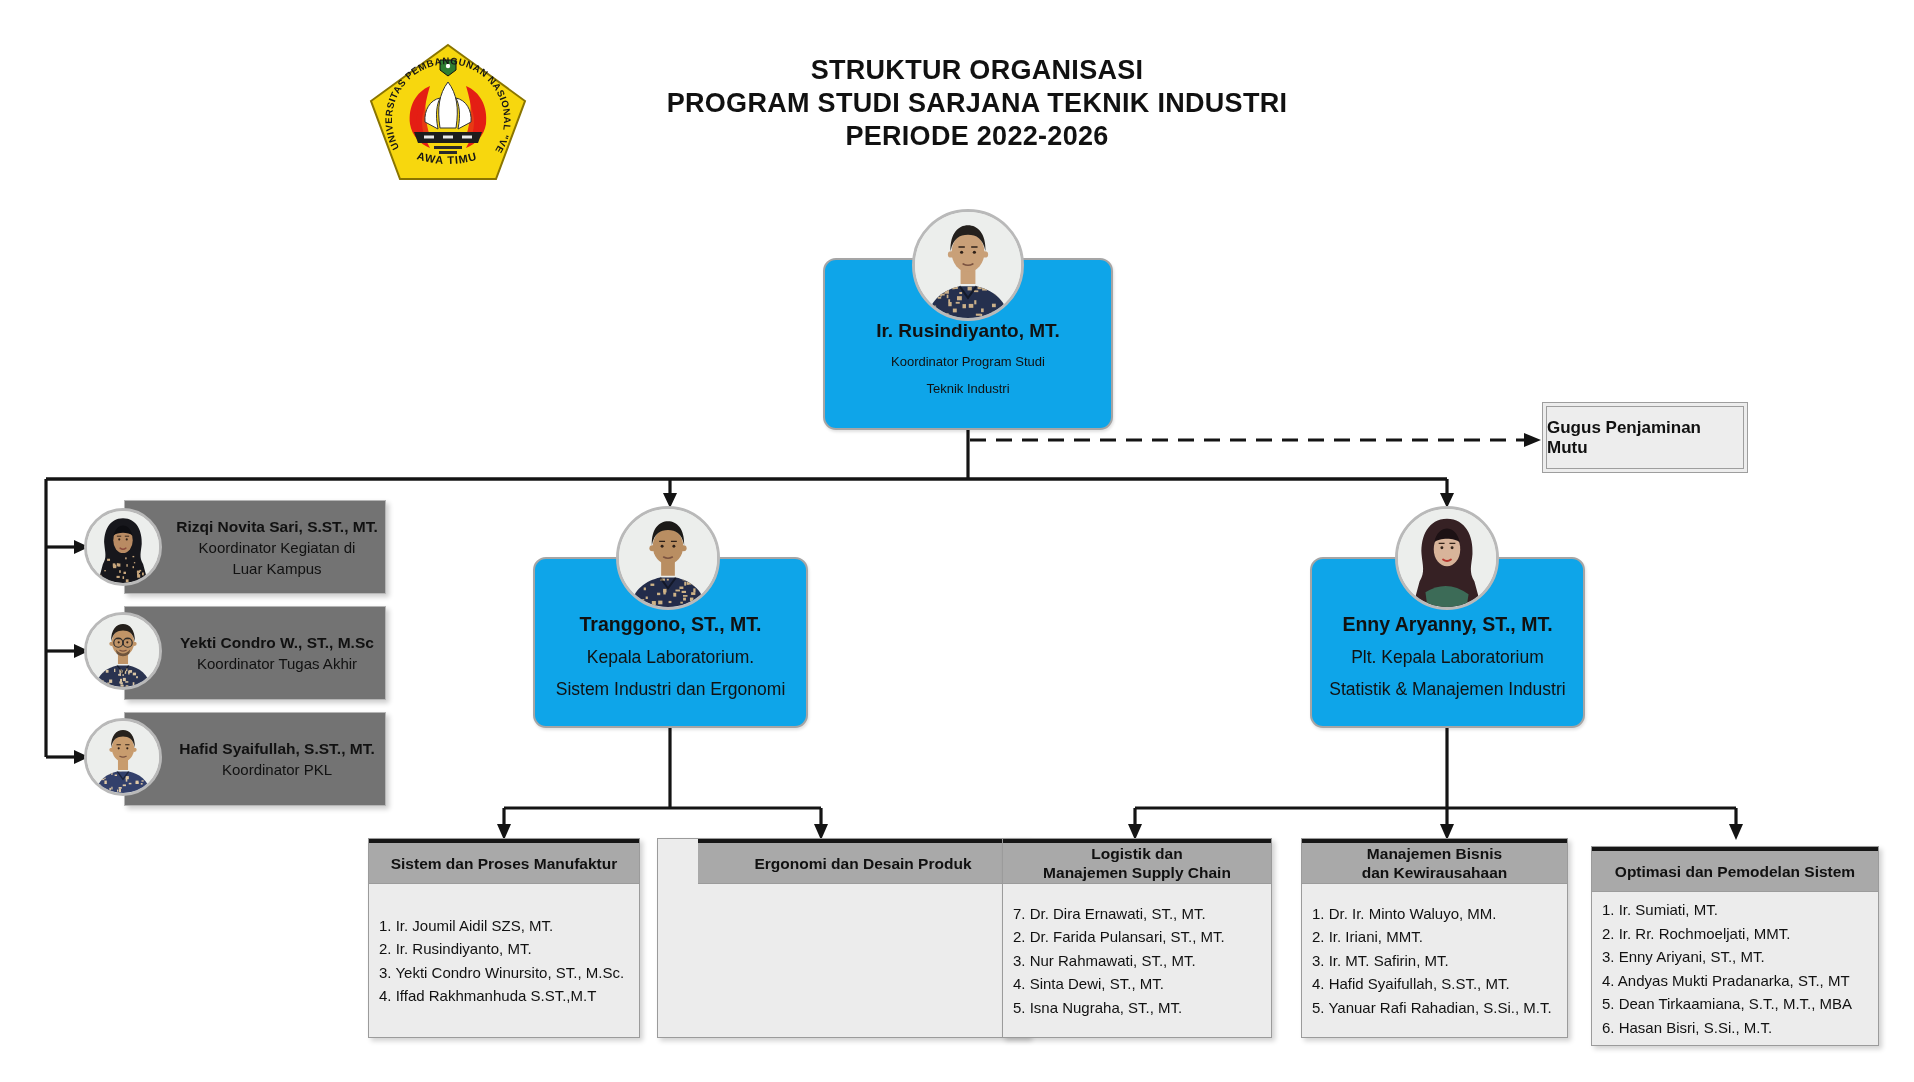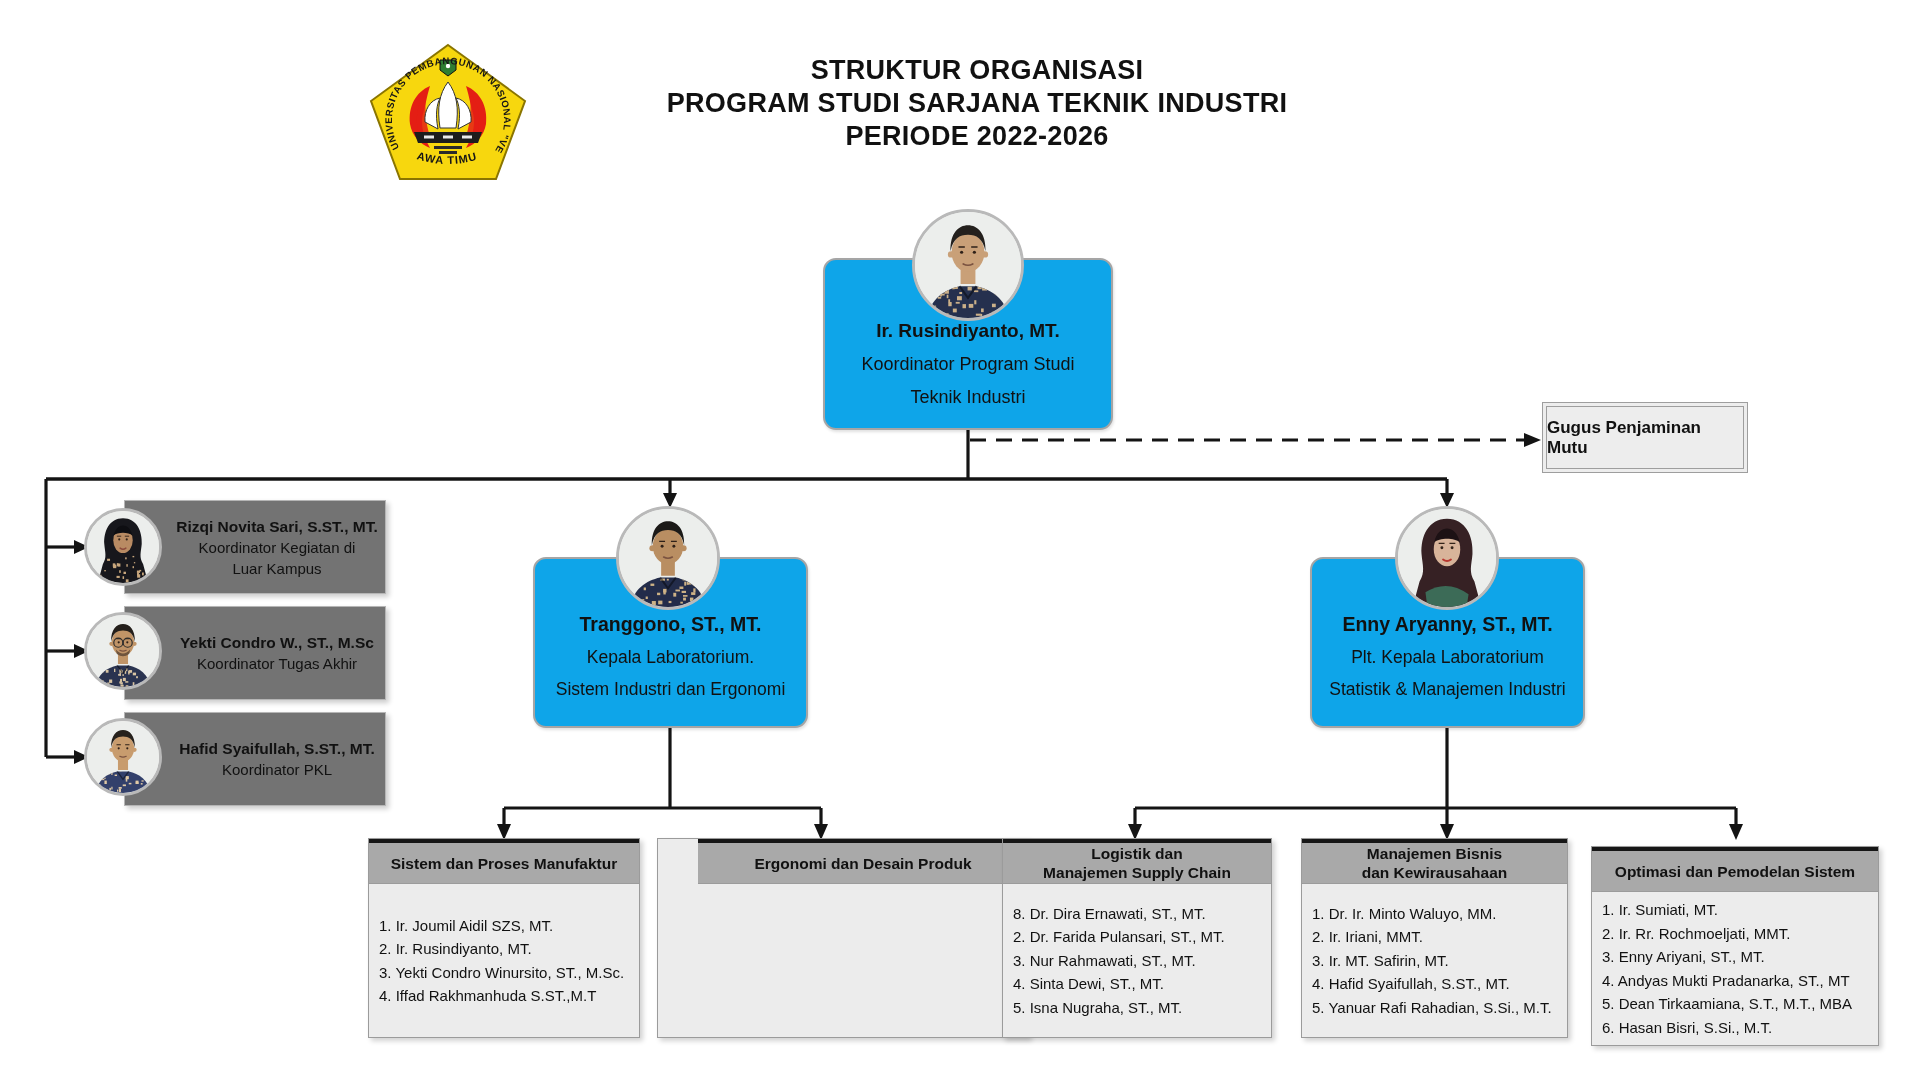--- a/index.html
+++ b/index.html
@@ -18,21 +18,21 @@
   .rounded{border:2px solid #a5a5a5;border-radius:13px;box-shadow:1px 2px 3px rgba(0,0,0,.12);}
   .squared{border:1px solid #b5b5b5;box-shadow:3px 3px 5px rgba(0,0,0,.20);}
 
   .photo{position:absolute;z-index:3;border-radius:50%;border:3px solid #b9b9b9;
          background:#f1f1ef;overflow:hidden;box-sizing:border-box;}
   .photo svg{display:block;width:100%;height:100%;}
 
   
   #node-koordinator{left:823px;top:258px;width:290px;height:172px;}
   #node-koordinator .name{margin-top:60px;font-size:19px;font-weight:bold;}
-  #node-koordinator .role{margin-top:12px;font-size:18px;}
+  #node-koordinator .role{margin-top:12px;font-size:13px;}
 
   
   .lab-node{width:275px;height:171px;top:557px;}
   .lab-node .name{margin-top:54px;font-size:19.5px;font-weight:bold;}
   .lab-node .role{margin-top:11px;font-size:17.5px;}
 
   
   .left-node{left:124px;width:262px;height:94px;justify-content:center;
              padding-left:44px;background:#737373;}
   .left-node .name{font-size:15.5px;font-weight:bold;line-height:21px;}
@@ -540,21 +540,21 @@
   </div>
 
   <div class="group" style="left:657px;width:372px;padding-left:40px;">
     <div class="group-header">Ergonomi dan Desain Produk</div>
   </div>
 
   <div class="group" style="left:1002px;width:270px;">
     <div class="group-header">Logistik dan
 Manajemen Supply Chain</div>
     <div class="group-list">
-      <div>8. Dr. Dira Ernawati, ST., MT.</div>
+      <div>7. Dr. Dira Ernawati, ST., MT.</div>
       <div>2. Dr. Farida Pulansari, ST., MT.</div>
       <div>3. Nur Rahmawati, ST., MT.</div>
       <div>4. Sinta Dewi, ST., MT.</div>
       <div>5. Isna Nugraha, ST., MT.</div>
     </div>
   </div>
 
   <div class="group" style="left:1301px;width:267px;">
     <div class="group-header">Manajemen Bisnis
 dan Kewirausahaan</div>

